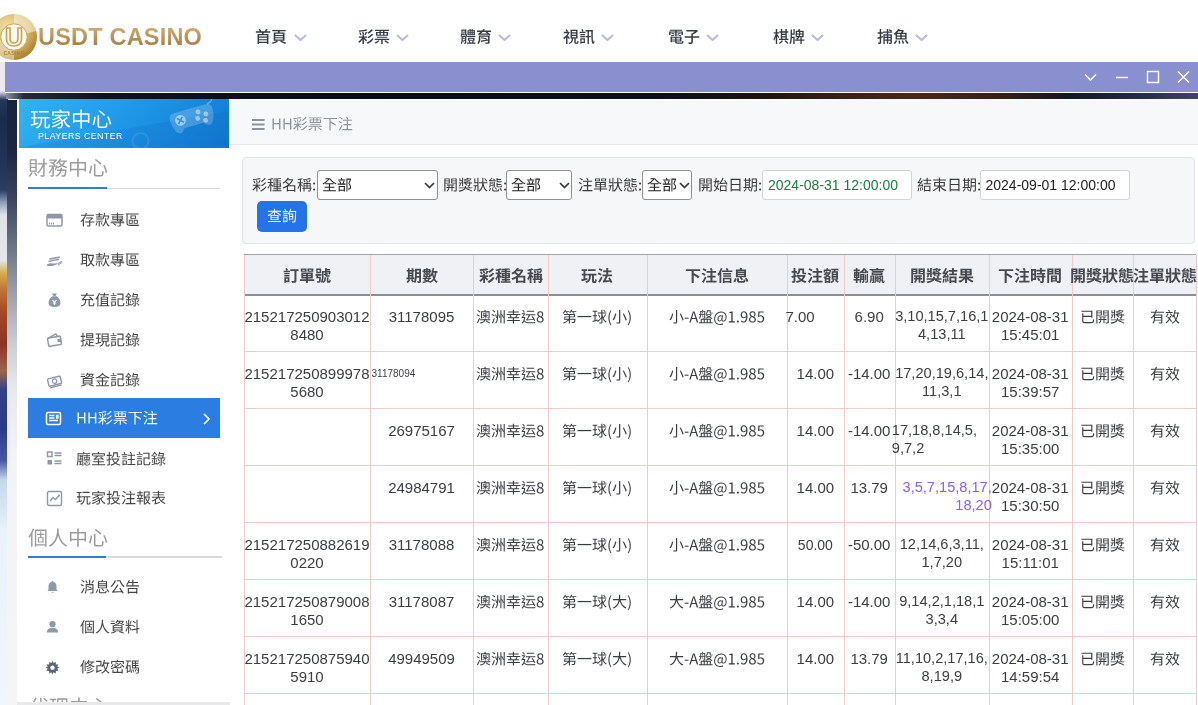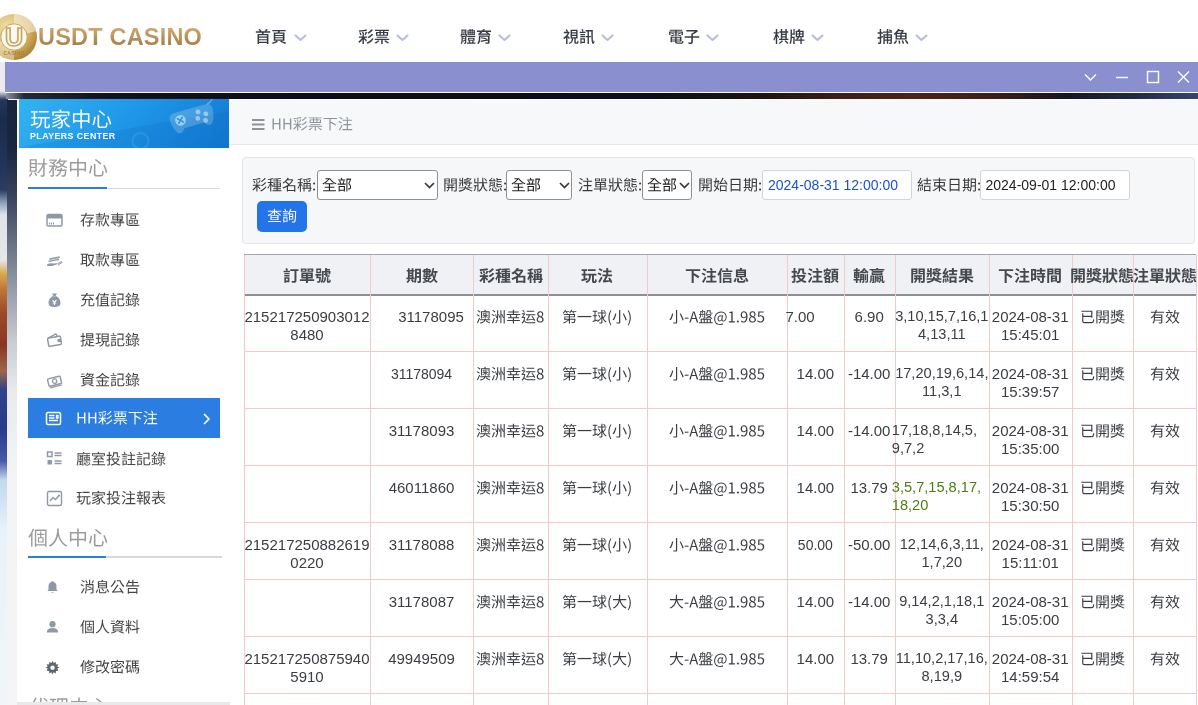--- a/index.html
+++ b/index.html
@@ -380,21 +380,21 @@
           <circle cx="6.5" cy="-1.5" r="2.9"></circle>
           <circle cx="15" cy="3.5" r="2.9"></circle>
         </g>
 </g>
 <path d="M188 5 q7 -3 4 -9 q-2 -4 2 -5" stroke="#fff" stroke-width="1.5" fill="none" opacity="0.3"></path>
 <circle cx="121.5" cy="42" r="8" fill="none" stroke="#fff" stroke-width="2.2" opacity="0.09"></circle>
 </svg>
     <svg style="position:absolute;left:30.0px;top:102.5px;overflow:visible" width="84" height="33" viewBox="0 -23.8 84 33">
       <use href="#g8" fill="#fff"></use>
     </svg>
-    <div style="position:absolute;left:30px;top:130.5px;font-weight:bold;font-size:8.8px;letter-spacing:0.45px;color:#fff">PLAYERS&nbsp;CENTER</div>
+    <div style="position:absolute;left:38px;top:130.5px;font-weight:normal;font-size:8.8px;letter-spacing:0.45px;color:#fff">PLAYERS&nbsp;CENTER</div>
     <svg style="position:absolute;left:27.5px;top:152.1px;overflow:visible" width="82" height="32" viewBox="0 -23.2 82 32">
       <use href="#g9" fill="#9b9b9b"></use>
     </svg>
     <div style="position:absolute;left:27.5px;top:187.6px;width:192.5px;height:1.5px;background:#d9d9d9"></div>
     <div style="position:absolute;left:27.5px;top:187.3px;width:79px;height:2.2px;background:#2b7fd9"></div>
     <svg style="position:absolute;left:46px;top:211.5px" width="17" height="17" viewBox="0 0 17 17">
       <rect x="1" y="2.5" width="15" height="11.5" rx="1.5" fill="none" stroke="#8E99A8" stroke-width="1.5"></rect>
       <rect x="1" y="2.5" width="15" height="4" rx="1.5" fill="#8E99A8"></rect>
       <path d="M3.5 10.5 v2 M5.5 10.5 v2 M7.5 10.5 v2" stroke="#8E99A8" stroke-width="1.1"></path>
     </svg>
@@ -547,21 +547,21 @@
       <polyline points="1,1 5.5,5.5 10,1" fill="none" stroke="#3a3a3a" stroke-width="1.7"></polyline>
     </svg>
     <div style="position:absolute;left:642px;top:170px;width:50px;height:29.5px;background:#fff;border:1px solid #8f8f8f;border-radius:3px;box-sizing:border-box"></div>
     <svg style="position:absolute;left:647.0px;top:173.1px;overflow:visible" width="32" height="24" viewBox="0 -17.4 32 24">
       <use href="#g28" fill="#222"></use>
     </svg>
     <svg style="position:absolute;left:678.5px;top:182px" width="11" height="7" viewBox="0 0 11 7">
       <polyline points="1,1 5.5,5.5 10,1" fill="none" stroke="#3a3a3a" stroke-width="1.7"></polyline>
     </svg>
     <div style="position:absolute;left:762px;top:170px;width:149.5px;height:30px;background:#fff;border:1px solid #d4d4d6;border-radius:3px;box-sizing:border-box"></div>
-    <div style="position:absolute;left:768px;top:177.5px;font-size:14px;line-height:15px;color:#1d4ed8">2024-08-31 12:00:00</div>
+    <div style="position:absolute;left:768px;top:177.5px;font-size:14px;line-height:15px;color:#15803d">2024-08-31 12:00:00</div>
     <div style="position:absolute;left:979.5px;top:170px;width:150px;height:30px;background:#fff;border:1px solid #d4d4d6;border-radius:3px;box-sizing:border-box"></div>
     <div style="position:absolute;left:985.5px;top:177.5px;font-size:14px;line-height:15px;color:#222">2024-09-01 12:00:00</div>
     <div style="position:absolute;left:257px;top:201px;width:50px;height:31px;background:#2374e8;border-radius:5px"></div>
     <svg style="position:absolute;left:267.0px;top:204.4px;overflow:visible" width="32" height="24" viewBox="0 -17.4 32 24">
       <use href="#g29" fill="#fff"></use>
     </svg>
     <div style="position:absolute;left:244px;top:254px;width:952px;height:1px;background:#a3a3ab"></div>
     <div style="position:absolute;left:244px;top:255px;width:952px;height:38.5px;background:#eff1f5"></div>
     <div style="position:absolute;left:244px;top:294px;width:952px;height:2px;background:#8e8e96"></div>
     <div style="position:absolute;left:244.0px;top:255px;width:1px;height:450px;background:#f2caca"></div>
@@ -610,93 +610,94 @@
     <svg style="position:absolute;left:998.2px;top:262.7px;overflow:visible" width="66" height="26" viewBox="0 -18.6 66 26">
       <use href="#g38" fill="#45484e"></use>
     </svg>
     <svg style="position:absolute;left:1070.3px;top:262.7px;overflow:visible" width="66" height="26" viewBox="0 -18.6 66 26">
       <use href="#g39" fill="#45484e"></use>
     </svg>
     <svg style="position:absolute;left:1132.5px;top:262.7px;overflow:visible" width="66" height="26" viewBox="0 -18.6 66 26">
       <use href="#g40" fill="#45484e"></use>
     </svg>
     <div style="position:absolute;left:242.0px;top:308.2px;width:130px;height:35px;line-height:17.5px;font-size:15px;color:#3a3d42;text-align:center">215217250903012<br>8480</div>
-    <div style="position:absolute;left:371.5px;top:308.0px;width:119px;height:18px;line-height:18px;font-size:15px;color:#3a3d42;text-align:center">31178095</div>
+    <div style="position:absolute;left:371.5px;top:308.0px;width:100px;height:18px;line-height:18px;font-size:15px;color:#3a3d42;text-align:center">31178095</div>
     <svg style="position:absolute;left:476.3px;top:305.0px;overflow:visible" width="70" height="24" viewBox="0 -17.4 70 24">
       <use href="#g41" fill="#3a3d42"></use>
     </svg>
     <svg style="position:absolute;left:562.2px;top:305.0px;overflow:visible" width="72" height="24" viewBox="0 -17.4 72 24">
       <use href="#g42" fill="#3a3d42"></use>
     </svg>
     <svg style="position:absolute;left:668.8px;top:305.0px;overflow:visible" width="98" height="24" viewBox="0 -17.4 98 24">
       <use href="#g43" fill="#3a3d42"></use>
     </svg>
     <div style="position:absolute;left:785.4px;top:308.0px;width:60px;height:18px;line-height:18px;font-size:15px;color:#3a3d42;">7.00</div>
     <div style="position:absolute;left:839.2px;top:308.0px;width:60px;height:18px;line-height:18px;font-size:15px;color:#3a3d42;text-align:center">6.90</div>
     <div style="position:absolute;left:891.8px;top:308.2px;width:100px;height:35px;line-height:17.5px;font-size:14.6px;color:#3a3d42;text-align:center">3,10,15,7,16,1<br>4,13,11</div>
     <div style="position:absolute;left:985.2px;top:308.2px;width:90px;height:35px;line-height:17.5px;font-size:15px;color:#3a3d42;text-align:center">2024-08-31<br>15:45:01</div>
     <svg style="position:absolute;left:1079.8px;top:305.0px;overflow:visible" width="47" height="24" viewBox="0 -17.4 47 24">
       <use href="#g44" fill="#3a3d42"></use>
     </svg>
     <svg style="position:absolute;left:1149.5px;top:305.0px;overflow:visible" width="32" height="24" viewBox="0 -17.4 32 24">
       <use href="#g45" fill="#3a3d42"></use>
     </svg>
-    <div style="position:absolute;left:371.5px;top:365.0px;width:100px;height:18px;line-height:18px;font-size:14px;color:#3a3d42;text-align:center">31178094</div>
+    <div style="position:absolute;left:242.0px;top:365.2px;width:130px;height:35px;line-height:17.5px;font-size:15px;color:#3a3d42;text-align:center">215217250899978<br>5680</div>
+    <div style="position:absolute;left:371.5px;top:365.0px;width:100px;height:18px;line-height:18px;font-size:10px;color:#3a3d42;">31178094</div>
     <svg style="position:absolute;left:476.3px;top:362.0px;overflow:visible" width="70" height="24" viewBox="0 -17.4 70 24">
       <use href="#g41" fill="#3a3d42"></use>
     </svg>
     <svg style="position:absolute;left:562.2px;top:362.0px;overflow:visible" width="72" height="24" viewBox="0 -17.4 72 24">
       <use href="#g42" fill="#3a3d42"></use>
     </svg>
     <svg style="position:absolute;left:668.8px;top:362.0px;overflow:visible" width="98" height="24" viewBox="0 -17.4 98 24">
       <use href="#g43" fill="#3a3d42"></use>
     </svg>
     <div style="position:absolute;left:785.4px;top:365.0px;width:60px;height:18px;line-height:18px;font-size:15px;color:#3a3d42;text-align:center">14.00</div>
     <div style="position:absolute;left:839.2px;top:365.0px;width:60px;height:18px;line-height:18px;font-size:15px;color:#3a3d42;text-align:center">-14.00</div>
     <div style="position:absolute;left:891.8px;top:365.2px;width:100px;height:35px;line-height:17.5px;font-size:14.6px;color:#3a3d42;text-align:center">17,20,19,6,14,<br>11,3,1</div>
     <div style="position:absolute;left:985.2px;top:365.2px;width:90px;height:35px;line-height:17.5px;font-size:15px;color:#3a3d42;text-align:center">2024-08-31<br>15:39:57</div>
     <svg style="position:absolute;left:1079.8px;top:362.0px;overflow:visible" width="47" height="24" viewBox="0 -17.4 47 24">
       <use href="#g44" fill="#3a3d42"></use>
     </svg>
     <svg style="position:absolute;left:1149.5px;top:362.0px;overflow:visible" width="32" height="24" viewBox="0 -17.4 32 24">
       <use href="#g45" fill="#3a3d42"></use>
     </svg>
-    <div style="position:absolute;left:371.5px;top:422.0px;width:100px;height:18px;line-height:18px;font-size:15px;color:#3a3d42;text-align:center">31178093</div>
+    <div style="position:absolute;left:371.5px;top:422.0px;width:100px;height:18px;line-height:18px;font-size:15px;color:#3a3d42;text-align:center">26975167</div>
     <svg style="position:absolute;left:476.3px;top:419.0px;overflow:visible" width="70" height="24" viewBox="0 -17.4 70 24">
       <use href="#g41" fill="#3a3d42"></use>
     </svg>
     <svg style="position:absolute;left:562.2px;top:419.0px;overflow:visible" width="72" height="24" viewBox="0 -17.4 72 24">
       <use href="#g42" fill="#3a3d42"></use>
     </svg>
     <svg style="position:absolute;left:668.8px;top:419.0px;overflow:visible" width="98" height="24" viewBox="0 -17.4 98 24">
       <use href="#g43" fill="#3a3d42"></use>
     </svg>
     <div style="position:absolute;left:785.4px;top:422.0px;width:60px;height:18px;line-height:18px;font-size:15px;color:#3a3d42;text-align:center">14.00</div>
     <div style="position:absolute;left:839.2px;top:422.0px;width:60px;height:18px;line-height:18px;font-size:15px;color:#3a3d42;text-align:center">-14.00</div>
     <div style="position:absolute;left:891.8px;top:422.2px;width:100px;height:35px;line-height:17.5px;font-size:14.6px;color:#3a3d42;text-align:left">17,18,8,14,5,<br>9,7,2</div>
     <div style="position:absolute;left:985.2px;top:422.2px;width:90px;height:35px;line-height:17.5px;font-size:15px;color:#3a3d42;text-align:center">2024-08-31<br>15:35:00</div>
     <svg style="position:absolute;left:1079.8px;top:419.0px;overflow:visible" width="47" height="24" viewBox="0 -17.4 47 24">
       <use href="#g44" fill="#3a3d42"></use>
     </svg>
     <svg style="position:absolute;left:1149.5px;top:419.0px;overflow:visible" width="32" height="24" viewBox="0 -17.4 32 24">
       <use href="#g45" fill="#3a3d42"></use>
     </svg>
-    <div style="position:absolute;left:371.5px;top:479.0px;width:100px;height:18px;line-height:18px;font-size:15px;color:#3a3d42;text-align:center">46011860</div>
+    <div style="position:absolute;left:371.5px;top:479.0px;width:100px;height:18px;line-height:18px;font-size:15px;color:#3a3d42;text-align:center">24984791</div>
     <svg style="position:absolute;left:476.3px;top:476.0px;overflow:visible" width="70" height="24" viewBox="0 -17.4 70 24">
       <use href="#g41" fill="#3a3d42"></use>
     </svg>
     <svg style="position:absolute;left:562.2px;top:476.0px;overflow:visible" width="72" height="24" viewBox="0 -17.4 72 24">
       <use href="#g42" fill="#3a3d42"></use>
     </svg>
     <svg style="position:absolute;left:668.8px;top:476.0px;overflow:visible" width="98" height="24" viewBox="0 -17.4 98 24">
       <use href="#g43" fill="#3a3d42"></use>
     </svg>
     <div style="position:absolute;left:785.4px;top:479.0px;width:60px;height:18px;line-height:18px;font-size:15px;color:#3a3d42;text-align:center">14.00</div>
     <div style="position:absolute;left:839.2px;top:479.0px;width:60px;height:18px;line-height:18px;font-size:15px;color:#3a3d42;text-align:center">13.79</div>
-    <div style="position:absolute;left:891.8px;top:479.2px;width:100px;height:35px;line-height:17.5px;font-size:14.6px;color:#4d7c0f;text-align:left">3,5,7,15,8,17,<br>18,20</div>
+    <div style="position:absolute;left:891.8px;top:479.2px;width:100px;height:35px;line-height:17.5px;font-size:14.6px;color:#8b5cf6;text-align:right">3,5,7,15,8,17,<br>18,20</div>
     <div style="position:absolute;left:985.2px;top:479.2px;width:90px;height:35px;line-height:17.5px;font-size:15px;color:#3a3d42;text-align:center">2024-08-31<br>15:30:50</div>
     <svg style="position:absolute;left:1079.8px;top:476.0px;overflow:visible" width="47" height="24" viewBox="0 -17.4 47 24">
       <use href="#g44" fill="#3a3d42"></use>
     </svg>
     <svg style="position:absolute;left:1149.5px;top:476.0px;overflow:visible" width="32" height="24" viewBox="0 -17.4 32 24">
       <use href="#g45" fill="#3a3d42"></use>
     </svg>
     <div style="position:absolute;left:242.0px;top:536.2px;width:130px;height:35px;line-height:17.5px;font-size:15px;color:#3a3d42;text-align:center">215217250882619<br>0220</div>
     <div style="position:absolute;left:371.5px;top:536.0px;width:100px;height:18px;line-height:18px;font-size:15px;color:#3a3d42;text-align:center">31178088</div>
     <svg style="position:absolute;left:476.3px;top:533.0px;overflow:visible" width="70" height="24" viewBox="0 -17.4 70 24">
@@ -711,20 +712,21 @@
     <div style="position:absolute;left:785.4px;top:536.0px;width:60px;height:18px;line-height:18px;font-size:14px;color:#3a3d42;text-align:center">50.00</div>
     <div style="position:absolute;left:839.2px;top:536.0px;width:60px;height:18px;line-height:18px;font-size:15px;color:#3a3d42;text-align:center">-50.00</div>
     <div style="position:absolute;left:891.8px;top:536.2px;width:100px;height:35px;line-height:17.5px;font-size:14.6px;color:#3a3d42;text-align:center">12,14,6,3,11,<br>1,7,20</div>
     <div style="position:absolute;left:985.2px;top:536.2px;width:90px;height:35px;line-height:17.5px;font-size:15px;color:#3a3d42;text-align:center">2024-08-31<br>15:11:01</div>
     <svg style="position:absolute;left:1079.8px;top:533.0px;overflow:visible" width="47" height="24" viewBox="0 -17.4 47 24">
       <use href="#g44" fill="#3a3d42"></use>
     </svg>
     <svg style="position:absolute;left:1149.5px;top:533.0px;overflow:visible" width="32" height="24" viewBox="0 -17.4 32 24">
       <use href="#g45" fill="#3a3d42"></use>
     </svg>
+    <div style="position:absolute;left:242.0px;top:593.2px;width:130px;height:35px;line-height:17.5px;font-size:15px;color:#3a3d42;text-align:center">215217250879008<br>1650</div>
     <div style="position:absolute;left:371.5px;top:593.0px;width:100px;height:18px;line-height:18px;font-size:15px;color:#3a3d42;text-align:center">31178087</div>
     <svg style="position:absolute;left:476.3px;top:590.0px;overflow:visible" width="70" height="24" viewBox="0 -17.4 70 24">
       <use href="#g41" fill="#3a3d42"></use>
     </svg>
     <svg style="position:absolute;left:562.2px;top:590.0px;overflow:visible" width="72" height="24" viewBox="0 -17.4 72 24">
       <use href="#g46" fill="#3a3d42"></use>
     </svg>
     <svg style="position:absolute;left:668.8px;top:590.0px;overflow:visible" width="98" height="24" viewBox="0 -17.4 98 24">
       <use href="#g47" fill="#3a3d42"></use>
     </svg>

